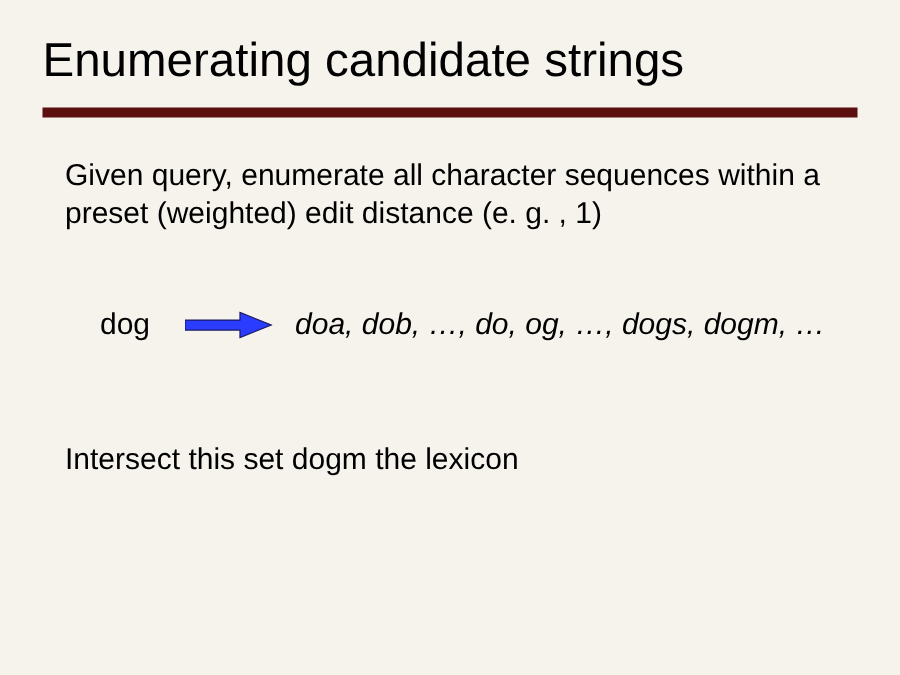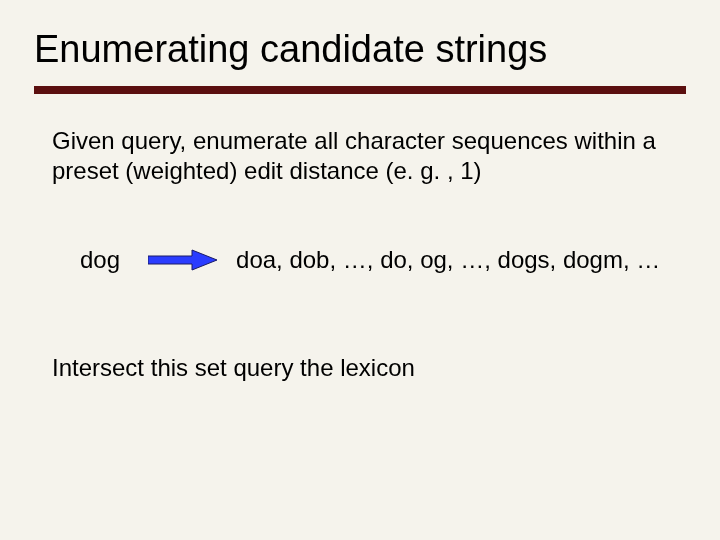--- a/index.html
+++ b/index.html
@@ -60,20 +60,21 @@
     margin: 0 18px 0 28px;
     display: flex;
     align-items: center;
   }
   .arrow-svg {
     display: block;
   }
   .candidates {
     flex: 1 1 auto;
     white-space: nowrap;
+    font-style: italic;
   }
   .body2 {
     position: absolute;
     left: 52px;
     top: 354px;
     width: 610px;
     font-size: 24px;
   }
 </style>
 </head>
@@ -92,15 +93,15 @@
 
     <span class="arrow-wrap">
       <svg class="arrow-svg" width="70" height="22" viewBox="0 0 70 22">
         <polygon points="0,7 44,7 44,1 69,11 44,21 44,15 0,15" stroke-width="1" fill="#2a3cff" stroke="#1a1a66"></polygon>
       </svg>
     </span>
 
     <span class="candidates">doa, dob, …, do, og, …, dogs, dogm, …</span>
   </div>
 
-  <div class="body2">Intersect this set query the lexicon</div>
+  <div class="body2">Intersect this set dogm the lexicon</div>
 
 </div>
 
 </body></html>

